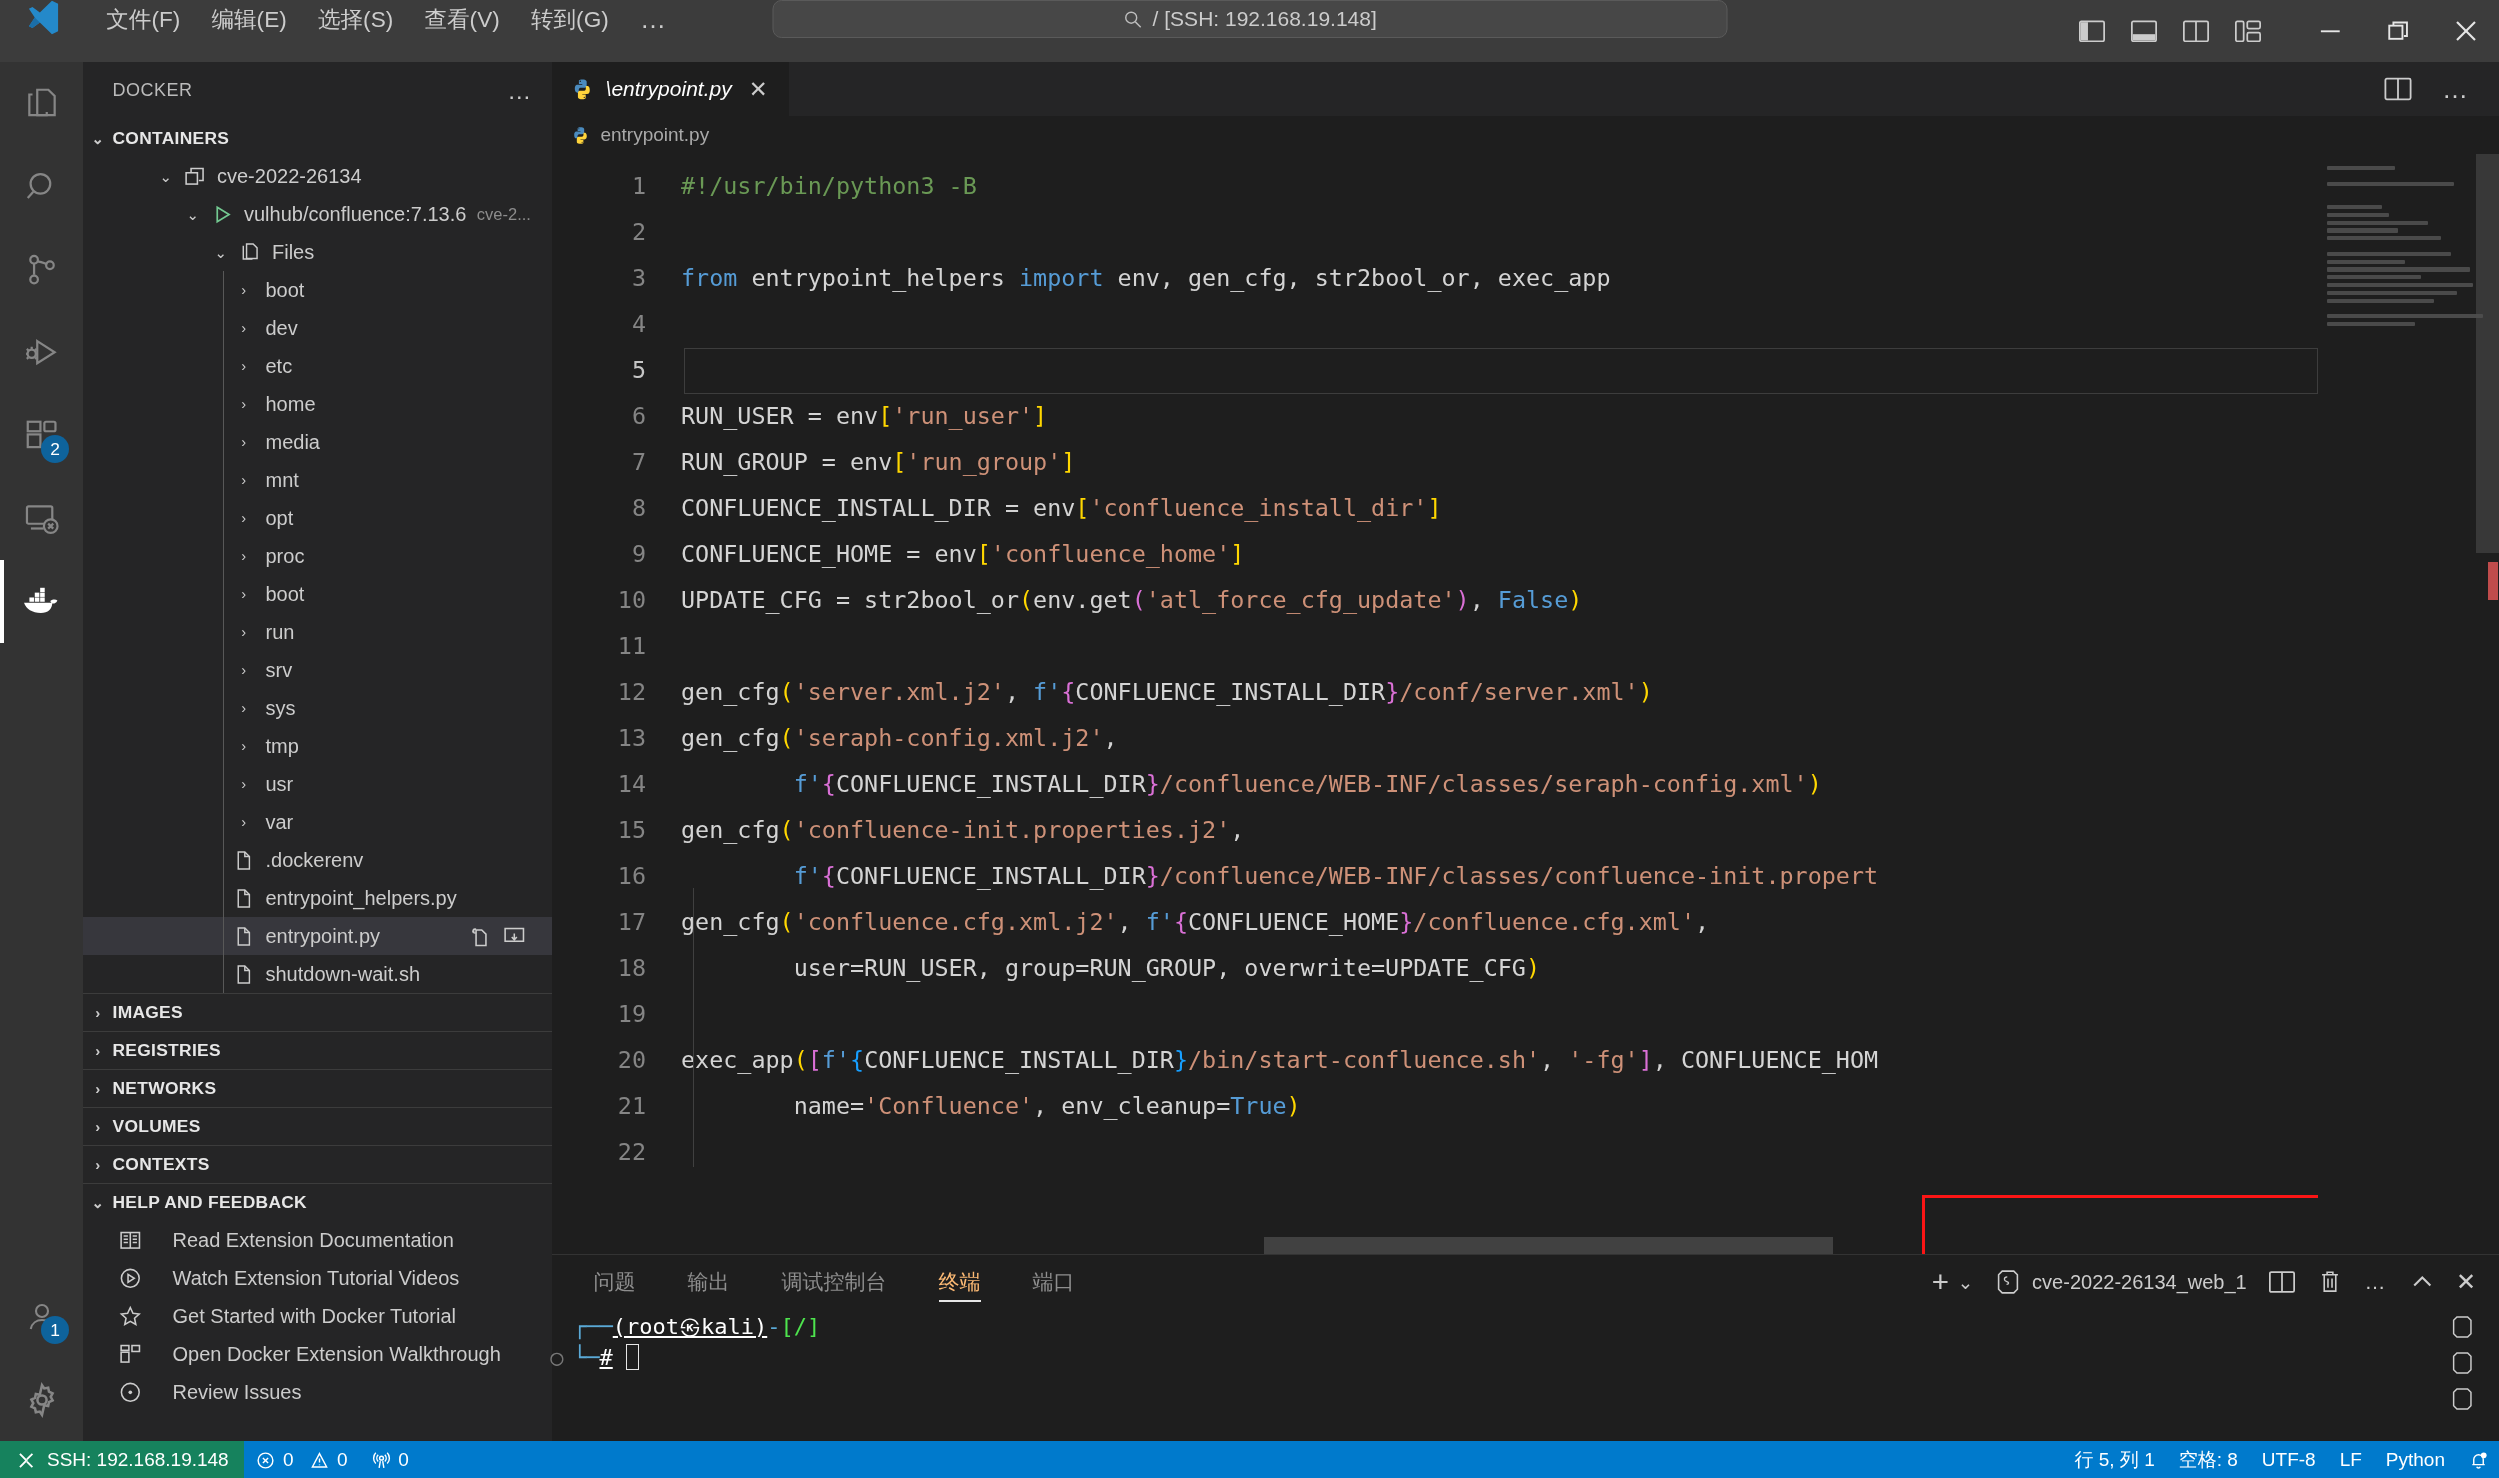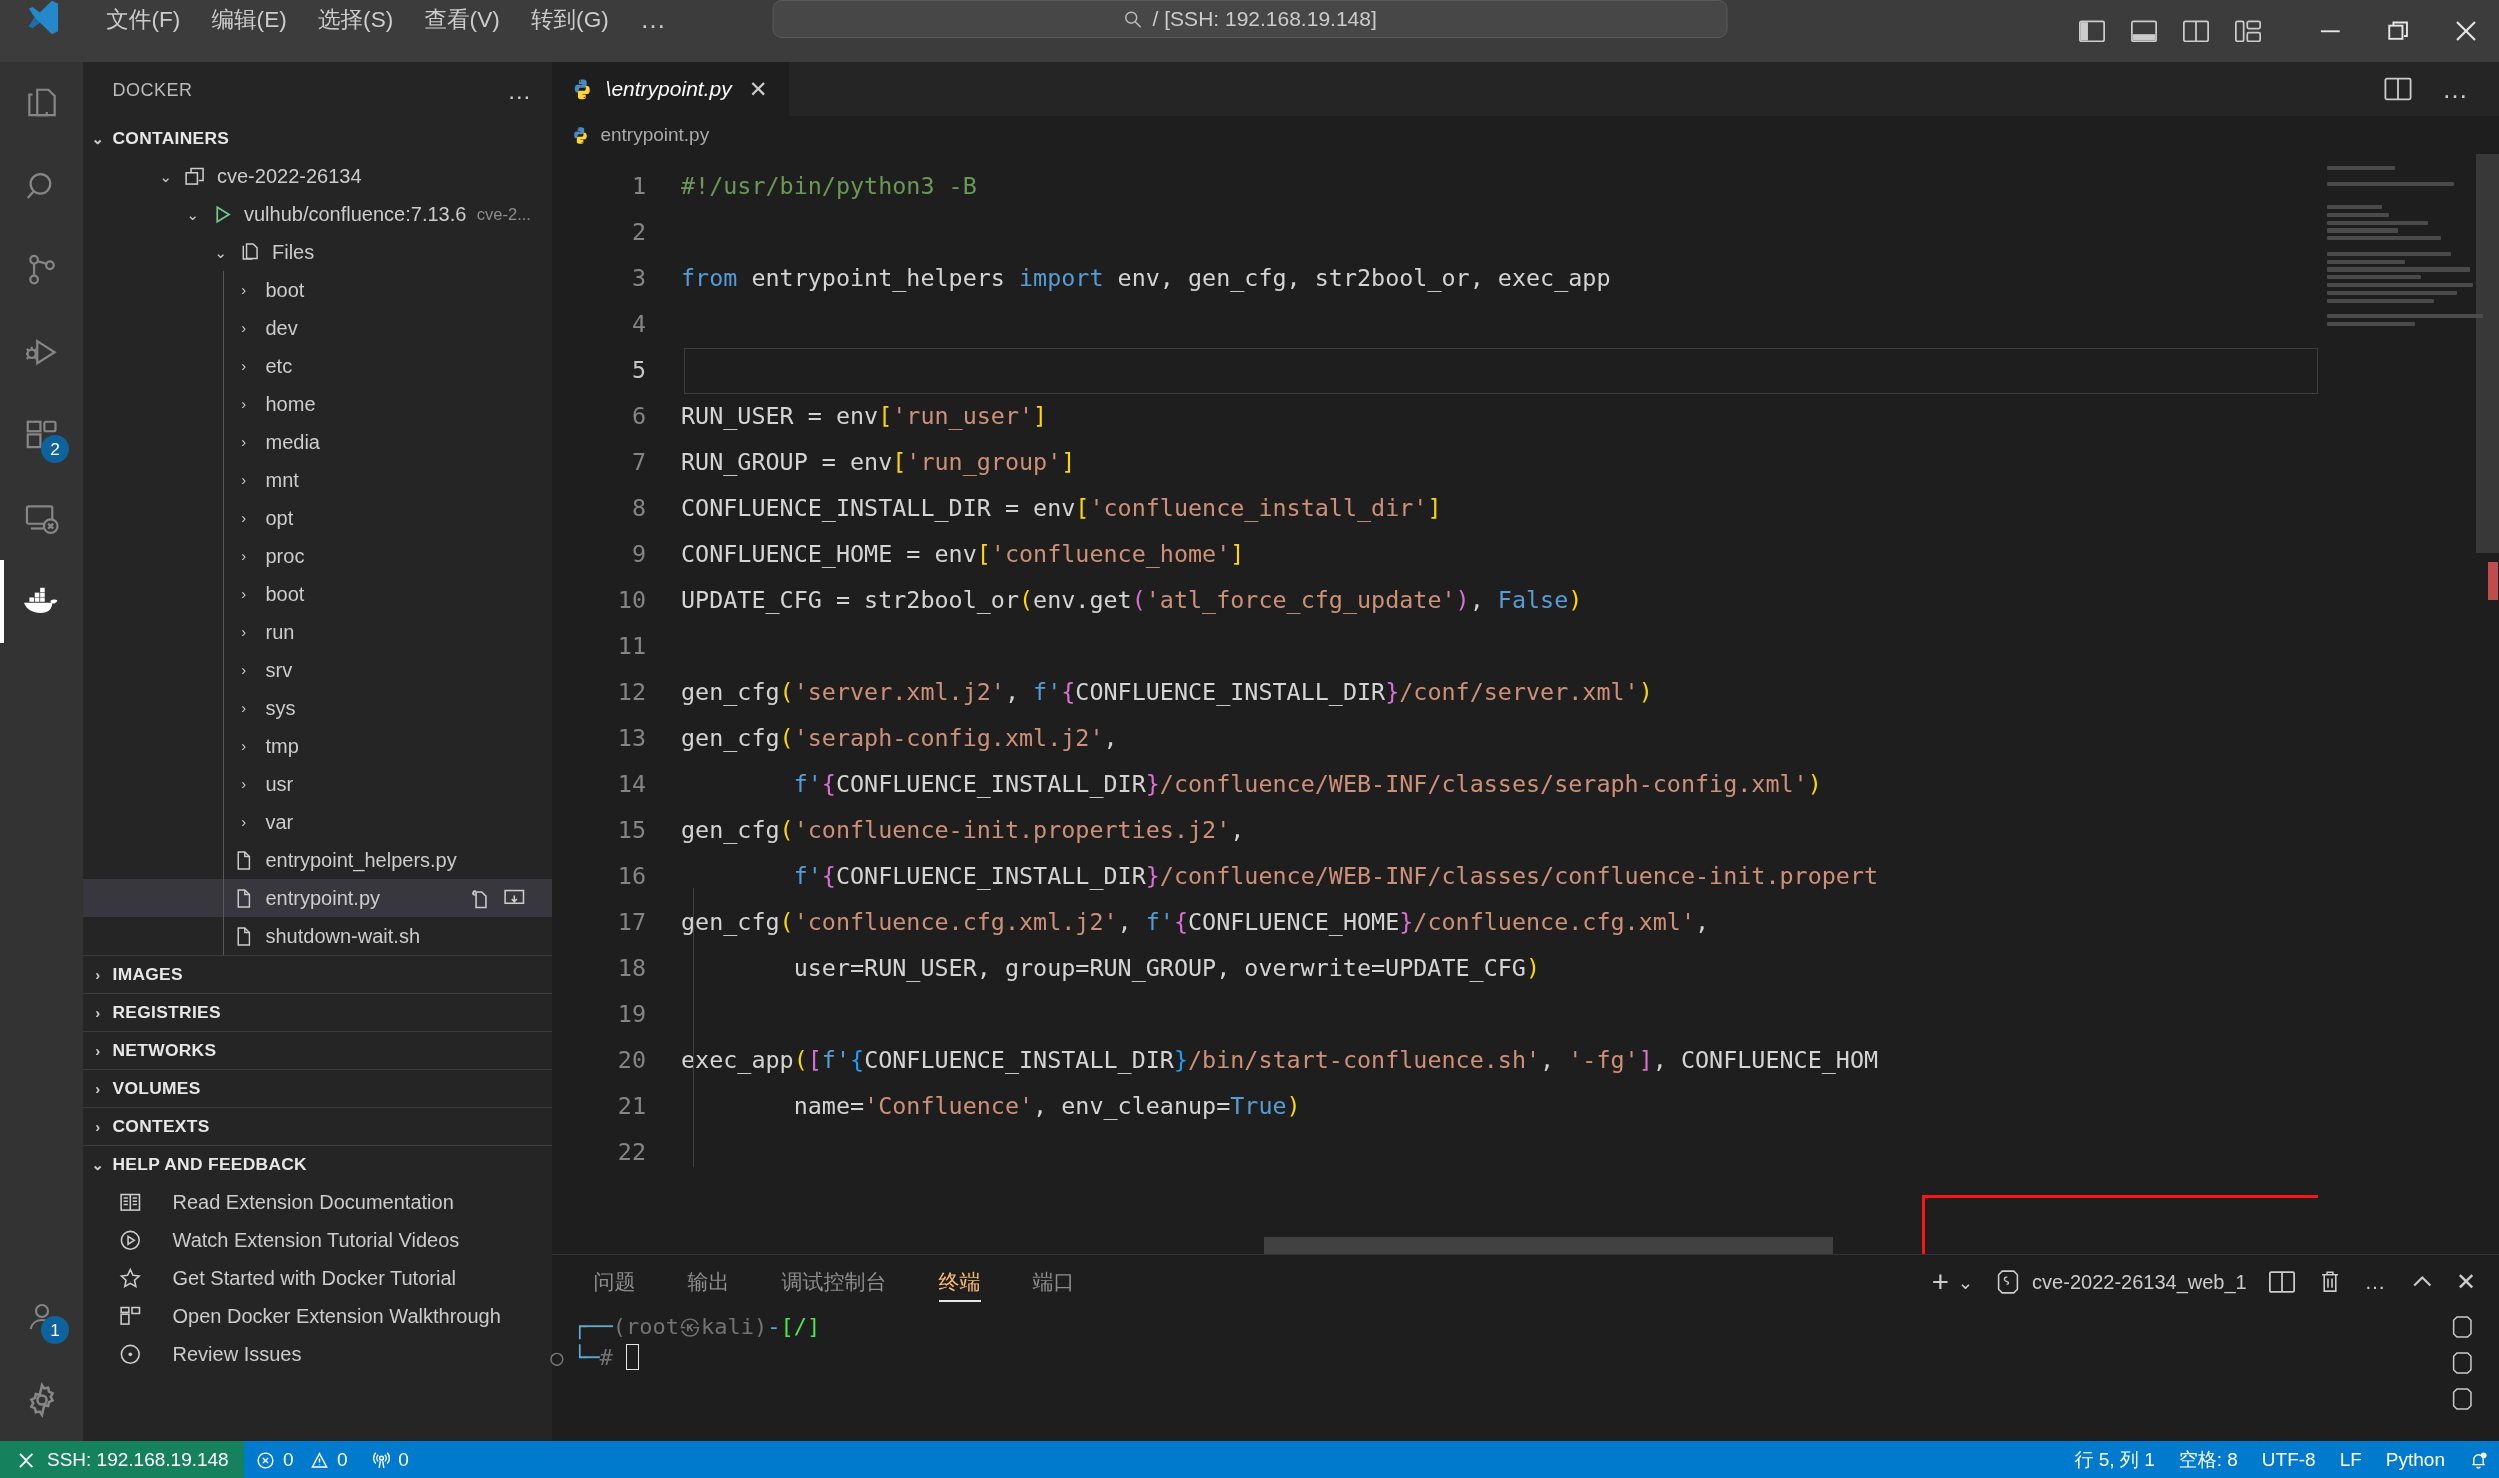--- a/index.html
+++ b/index.html
@@ -154,21 +154,21 @@
   }
   .ptab.active { color: #fdba74; }
   .ptab.active::after {
     content: ""; position: absolute; left: 19px; right: 19px; bottom: 7px; height: 1.7px; background: #e7e7e7;
   }
   .panel-actions { margin-left: auto; display: flex; align-items: center; gap: 22.6px; padding-right: 24px; color: #cccccc; font-size: 21px; }
   .term-name { display: flex; align-items: center; gap: 12px; font-size: 20px; color: #cccccc; }
   .terminal { flex: 1 1 auto; position: relative; padding-left: 21px; padding-top: 1.7px;
     font-family: "DejaVu Sans Mono", monospace; font-size: 22px; line-height: 31px; color: #cccccc; }
   .t-blue { color: #5aa9d6; }
-  .t-red { color: #737373; }
+  .t-red { color: #ffffff; text-decoration: underline; }
   .t-green { color: #4ee44e; }
   .t-grey { color: #777; }
   .cursor-block { display: inline-block; width: 13px; height: 26px; border: 1.7px solid #e6e6e6; vertical-align: -5.2px; }
   .term-side { position:absolute; right: 0; top:0; bottom:0; width: 57px; background:#1e1e1e; }
   .term-tabico { width: 38px; height: 36px; display:flex; align-items:center; justify-content:center; color:#cccccc; }
 
   
   .statusbar {
     height: 38px; flex: 0 0 38px; background: #007acc; display: flex; align-items: center;
     color: #ffffff; font-size: 19px;
@@ -446,20 +446,30 @@
             </div>
             <div class="tree-row" style="padding-left:146px">
               <div class="indent-guide" style="left:140px"></div>
               <span class="twisty">›</span>
               <span class="label">usr</span>
             </div>
             <div class="tree-row" style="padding-left:146px">
               <div class="indent-guide" style="left:140px"></div>
               <span class="twisty">›</span>
               <span class="label">var</span>
+            </div>
+            <div class="tree-row" style="padding-left:146px">
+              <div class="indent-guide" style="left:140px"></div>
+              <span class="ico">
+                <svg width="19" height="21" viewBox="0 0 14 16" fill="none" stroke="#cccccc" stroke-width="1.1">
+                  <path d="M3 1.5h5l3.5 3.5v9.5H3z"></path>
+                  <path d="M8 1.5V5h3.5"></path>
+                </svg>
+              </span>
+              <span class="label">.dockerenv</span>
             </div>
             <div class="tree-row" style="padding-left:146px">
               <div class="indent-guide" style="left:140px"></div>
               <span class="ico">
                 <svg width="19" height="21" viewBox="0 0 14 16" fill="none" stroke="#cccccc" stroke-width="1.1">
                   <path d="M3 1.5h5l3.5 3.5v9.5H3z"></path>
                   <path d="M8 1.5V5h3.5"></path>
                 </svg>
               </span>
               <span class="label">entrypoint_helpers.py</span>

